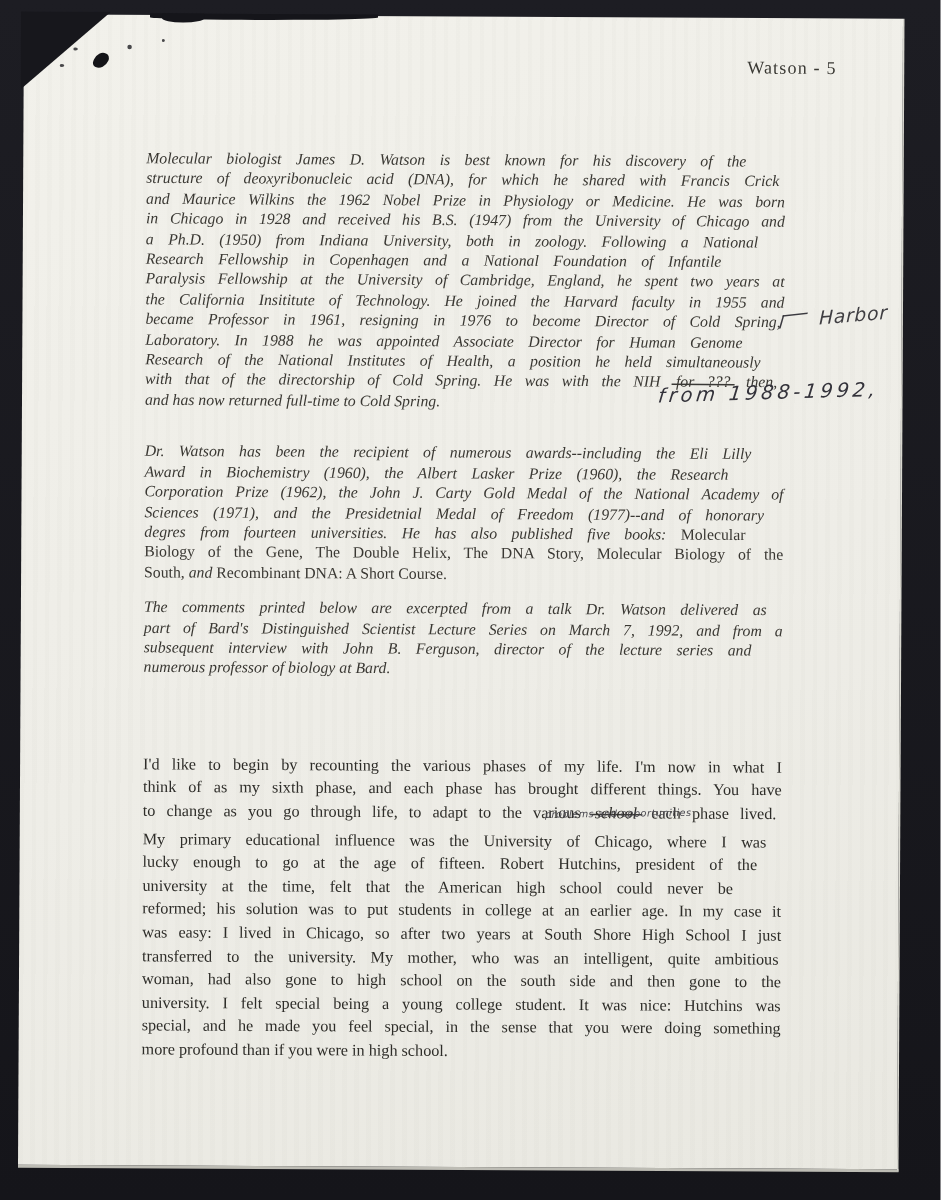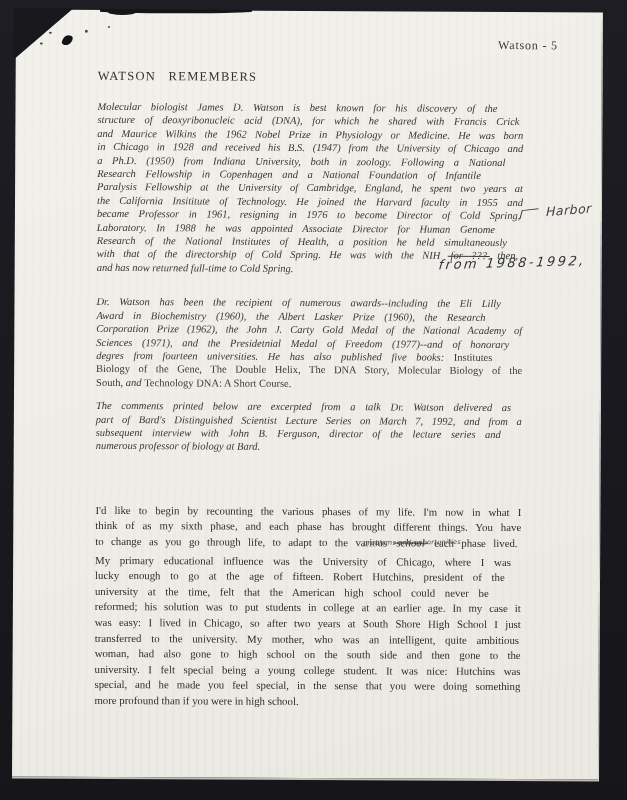--- a/index.html
+++ b/index.html
@@ -78,21 +78,20 @@
   <div class="torn-strip torn-b"></div>
 
   <div class="smudge-dot dot-a"></div>
   <div class="smudge-dot dot-b"></div>
   <div class="smudge-dot dot-c"></div>
   <div class="smudge-dot dot-d"></div>
   <div class="smudge-blob"></div>
 
   <div class="header-right">Watson - 5</div>
 
-  <div class="doc-title">WATSON REMEMBERS</div>
 
   <div class="text-col" id="text-col">
       <div class="para intro">
         <div class="jline" style="word-spacing: 7px;"><span>Molecular biologist James D. Watson is best known for his discovery of the</span></div>
         <div class="jline" style="word-spacing: 7px;"><span>structure of deoxyribonucleic acid (DNA), for which he shared with Francis Crick</span></div>
         <div class="jline" style="word-spacing: 5.71px;"><span>and Maurice Wilkins the 1962 Nobel Prize in Physiology or Medicine. He was born</span></div>
         <div class="jline" style="word-spacing: 5.19px;"><span>in Chicago in 1928 and received his B.S. (1947) from the University of Chicago and</span></div>
         <div class="jline" style="word-spacing: 7px;"><span>a Ph.D. (1950) from Indiana University, both in zoology. Following a National</span></div>
         <div class="jline" style="word-spacing: 7px;"><span>Research Fellowship in Copenhagen and a National Foundation of Infantile</span></div>
         <div class="jline" style="word-spacing: 5.75px;"><span>Paralysis Fellowship at the University of Cambridge, England, he spent two years at</span></div>
@@ -101,23 +100,23 @@
         <div class="jline" style="word-spacing: 7px;"><span>Laboratory. In 1988 he was appointed Associate Director for Human Genome</span></div>
         <div class="jline" style="word-spacing: 7px;"><span>Research of the National Institutes of Health, a position he held simultaneously</span></div>
         <div class="jline" style="word-spacing: 5.74px;"><span>with that of the directorship of Cold Spring. He was with the NIH </span><span class="run-st">for ???</span><span> then,</span></div>
         <div class="jline last"><span>and has now returned full-time to Cold Spring.</span></div>
       </div>
       <div class="para intro" style="margin-top: 21px;">
         <div class="jline" style="word-spacing: 7px;"><span>Dr. Watson has been the recipient of numerous awards--including the Eli Lilly</span></div>
         <div class="jline" style="word-spacing: 7px;"><span>Award in Biochemistry (1960), the Albert Lasker Prize (1960), the Research</span></div>
         <div class="jline" style="word-spacing: 5.39px;"><span>Corporation Prize (1962), the John J. Carty Gold Medal of the National Academy of</span></div>
         <div class="jline" style="word-spacing: 7px;"><span>Sciences (1971), and the Presidetnial Medal of Freedom (1977)--and of honorary</span></div>
-        <div class="jline" style="word-spacing: 7px;"><span>degres from fourteen universities. He has also published five books: </span><span class="run-ro">Institutes</span></div>
+        <div class="jline" style="word-spacing: 7px;"><span>degres from fourteen universities. He has also published five books: </span><span class="run-ro">Molecular</span></div>
         <div class="jline" style="word-spacing: 5.93px;"><span class="run-ro">Biology of the Gene, The Double Helix, The DNA Story, Molecular Biology of the</span></div>
-        <div class="jline last"><span class="run-ro">South,</span><span> and </span><span class="run-ro">Technology DNA: A Short Course.</span></div>
+        <div class="jline last"><span class="run-ro">South,</span><span> and </span><span class="run-ro">Recombinant DNA: A Short Course.</span></div>
       </div>
       <div class="para intro" style="margin-top: 10px;">
         <div class="jline" style="word-spacing: 7px;"><span>The comments printed below are excerpted from a talk Dr. Watson delivered as</span></div>
         <div class="jline" style="word-spacing: 5.99px;"><span>part of Bard's Distinguished Scientist Lecture Series on March 7, 1992, and from a</span></div>
         <div class="jline" style="word-spacing: 7px;"><span>subsequent interview with John B. Ferguson, director of the lecture series and</span></div>
         <div class="jline last"><span>numerous professor of biology at Bard.</span></div>
       </div>
       <div class="para body" style="margin-top: 50px;">
         <div class="jline" style="word-spacing: 5.44px;"><span>I'd like to begin by recounting the various phases of my life. I'm now in what I</span></div>
         <div class="jline" style="word-spacing: 5.31px;"><span>think of as my sixth phase, and each phase has brought different things. You have</span></div>

